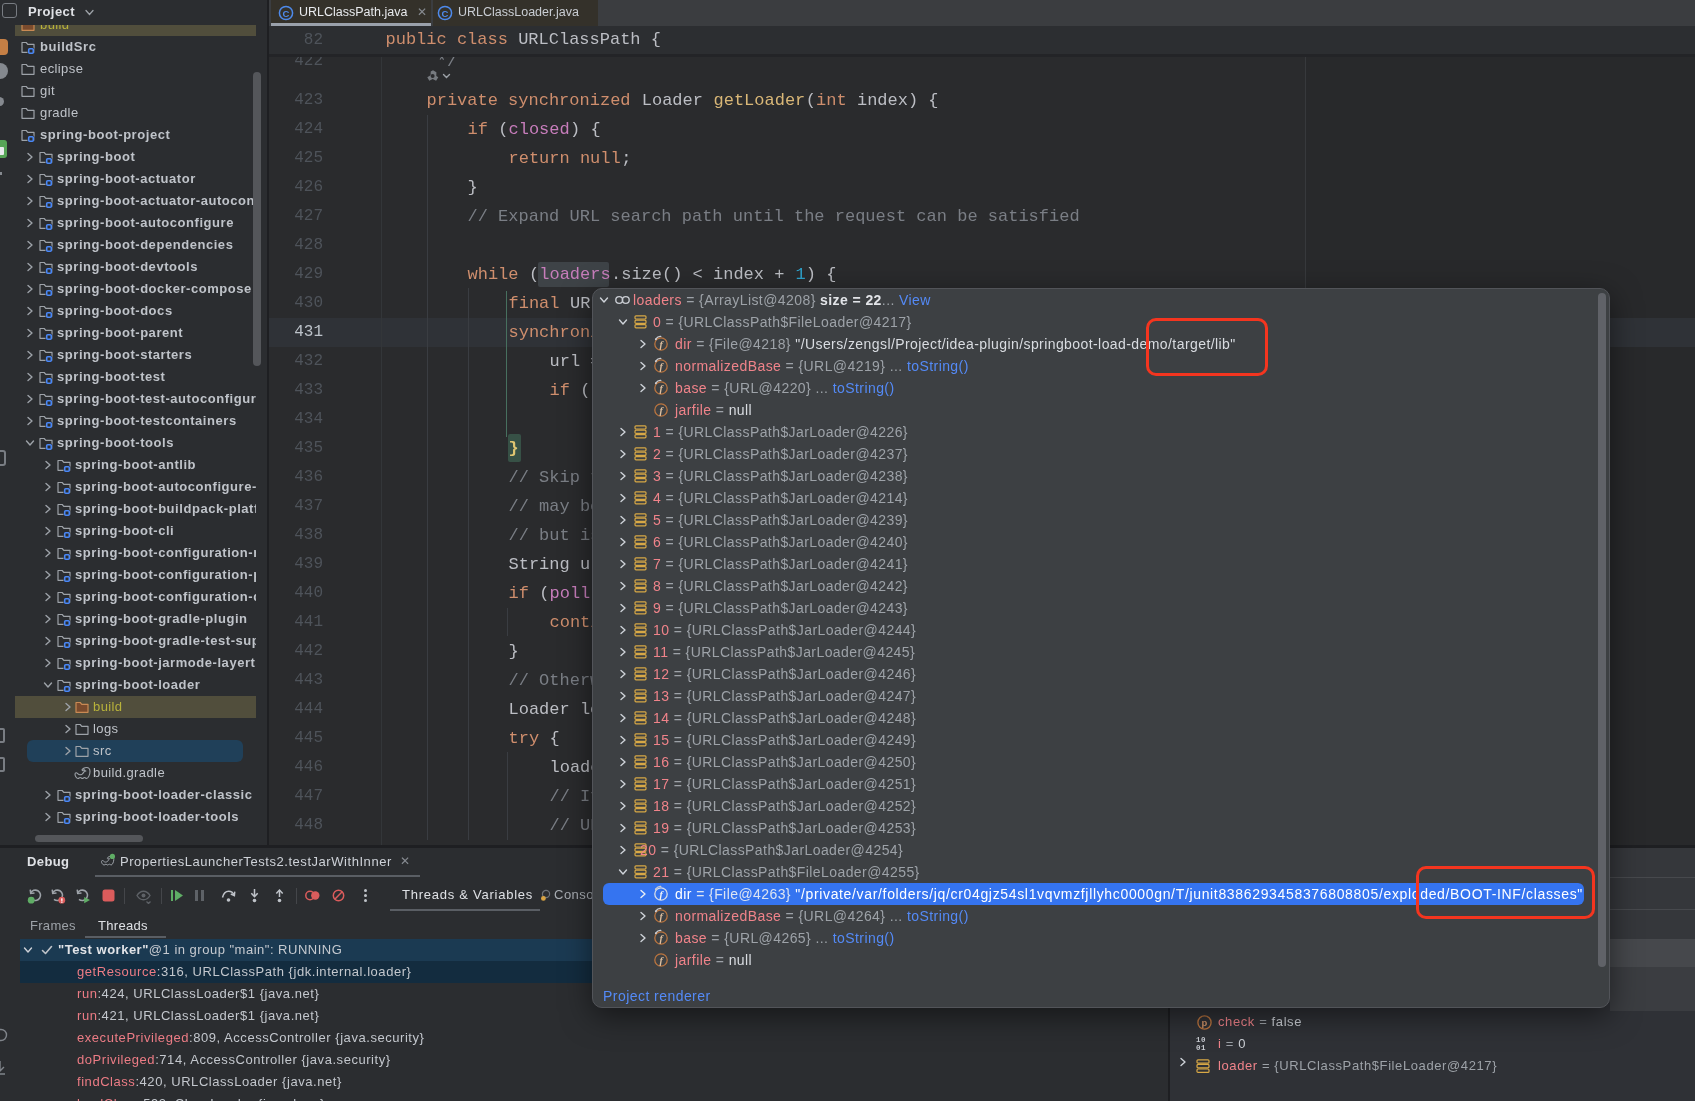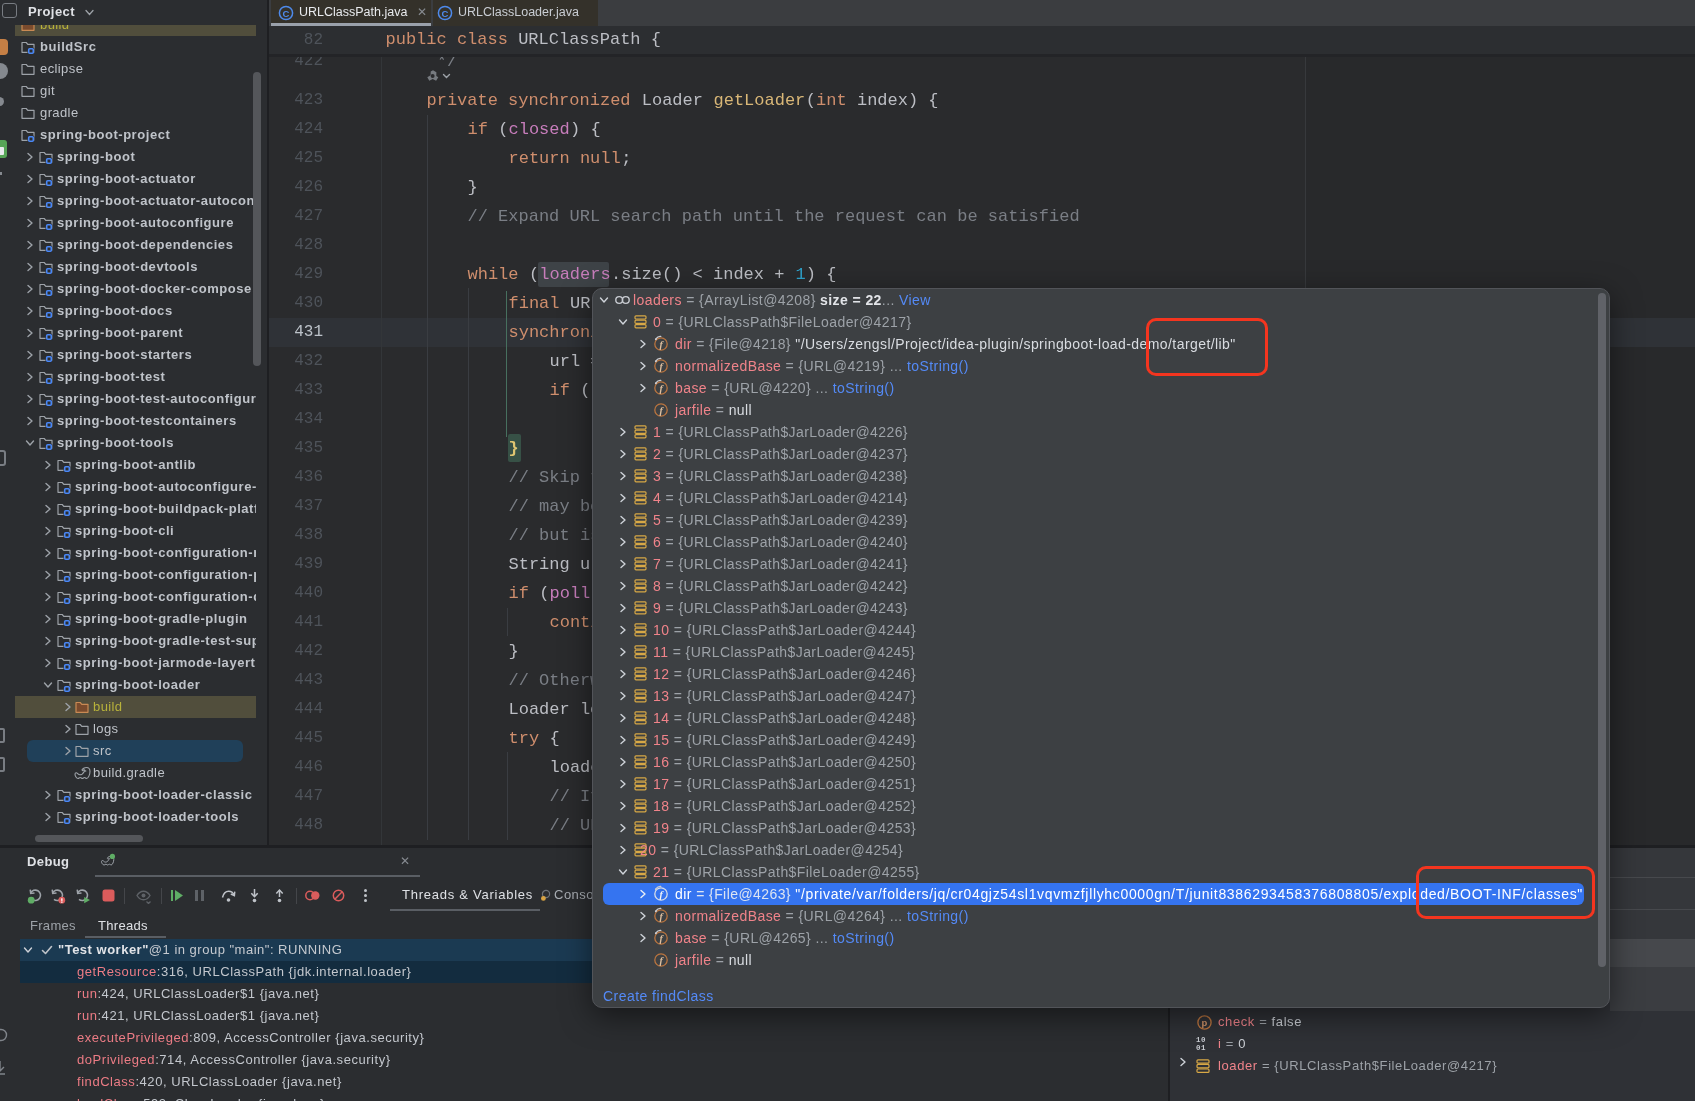--- a/index.html
+++ b/index.html
@@ -472,20 +472,21 @@
   </div>
   <div class="abs" style="left:267px;top:0;width:2px;height:846px;background:#1E1F22;"></div>
 
   <div class="abs" id="bottom" style="left:0;top:845px;width:1695px;height:256px;background:#2B2D30;border-top:3px solid #1E1F22;box-sizing:border-box;overflow:hidden;">
   <div style="position:relative;width:1695px;height:253px;">
   <div class="abs" style="left:27px;top:0px;height:28px;line-height:28px;font-size:13px;font-weight:700;letter-spacing:0.4px;color:#DFE1E5;">Debug</div>
   <svg class="abs" style="left:99px;top:5px" width="17" height="16" viewBox="0 0 17 16">
           <path d="M12 3.2c1.6 0 2.8 1.4 2.8 3.2 0 2.4-1.4 5.6-2.7 5.6-.7 0-.9-.8-1.7-.8s-1 .8-1.7.8-1-.8-1.8-.8-1 .8-1.8.8C3.8 12 2.5 10 2.5 8.6c0-.6.4-1.1 1-1.1 1.1 0 1.4 1.6 3 1.6 2 0 2.6-1.3 3.7-3.1.4-.7-.2-1.1-.7-.7l-.4.3c-.2.2-.6.2-.7-.1-.2-.2-.2-.6.1-.8l1-.8C10.4 3.4 11.1 3.2 12 3.2z" fill="none" stroke="#9DA2A8" stroke-width="1"></path>
           <circle cx="13.4" cy="3.4" r="2.6" fill="#5FAD65"></circle>
         </svg>
+  <div class="abs" style="left:120px;top:0px;height:28px;line-height:28px;font-size:13px;letter-spacing:0.55px;color:#CED2D8;">PropertiesLauncherTests2.testJarWithInner</div>
   <div class="abs" style="left:400px;top:0px;height:28px;line-height:27px;font-size:12px;color:#878B91;">✕</div>
   <div class="abs" style="left:95px;top:27px;width:325px;height:2px;background:#5A5E64;"></div>
   <svg class="abs" style="left:27px;top:39px" width="17" height="17" viewBox="0 0 17 17">
           <path d="M3.6 6.1A5.2 5.2 0 1 1 5 12.3" fill="none" stroke="#9DA2A8" stroke-width="1.6"></path>
           <path d="M3.2 2.6l.5 3.8 3.8-.5" fill="none" stroke="#9DA2A8" stroke-width="1.5"></path>
           <circle cx="4.2" cy="13.2" r="3.4" fill="#5FAD65"></circle>
         </svg>
   <svg class="abs" style="left:49px;top:39px" width="17" height="17" viewBox="0 0 17 17">
           <path d="M3.6 6.1A5.2 5.2 0 1 1 5 12.3" fill="none" stroke="#9DA2A8" stroke-width="1.6"></path>
           <path d="M3.2 2.6l.5 3.8 3.8-.5" fill="none" stroke="#9DA2A8" stroke-width="1.5"></path>
@@ -876,20 +877,20 @@
           <text x="8.2" y="12.6" font-size="10" font-style="italic" font-weight="700" fill="#DFC0A0" text-anchor="middle" font-family="Liberation Serif">f</text>
           <path d="M3.2 3.6c1-1.6 2.8-2.4 4.6-2.2" fill="none" stroke="#C9CCD2" stroke-width="1.3" stroke-linecap="round"></path>
           <circle cx="2.9" cy="4.2" r="1" fill="#C9CCD2"></circle>
         </svg>
   <div class="abs prow" style="left:82px;top:638px;"><span class="pink">base</span><span class="gry"> = {URL@4265} ... </span><span class="blu">toString()</span></div>
   <svg class="abs" style="left:60px;top:662px" width="17" height="18" viewBox="0 0 17 18">
           <circle cx="8" cy="9" r="6.2" fill="none" stroke="#B9743F" stroke-width="1.3"></circle>
           <text x="8.2" y="12.6" font-size="10" font-style="italic" font-weight="700" fill="#DFC0A0" text-anchor="middle" font-family="Liberation Serif">f</text>
         </svg>
   <div class="abs prow" style="left:82px;top:660px;"><span class="pink">jarfile</span><span class="gry"> = </span><span class="wht">null</span></div>
-  <div class="abs" style="left:10px;top:696px;height:22px;line-height:22px;font-size:14px;letter-spacing:0.45px;color:#548AF7;">Create findClass</div>
+  <div class="abs" style="left:10px;top:696px;height:22px;line-height:22px;font-size:14px;letter-spacing:0.45px;color:#548AF7;">Project renderer</div>
   <div class="abs" style="left:1005px;top:4px;width:8px;height:674px;background:#606268;border-radius:4px;"></div>
   </div>
   </div>
 
   <div class="abs" style="left:1146px;top:318px;width:122px;height:58px;border:3.5px solid #F4351F;border-radius:10px;box-sizing:border-box;"></div>
   <div class="abs" style="left:1416px;top:866px;width:179px;height:53px;border:3.5px solid #F4351F;border-radius:10px;box-sizing:border-box;"></div>
 </div>
 
 </body></html>

